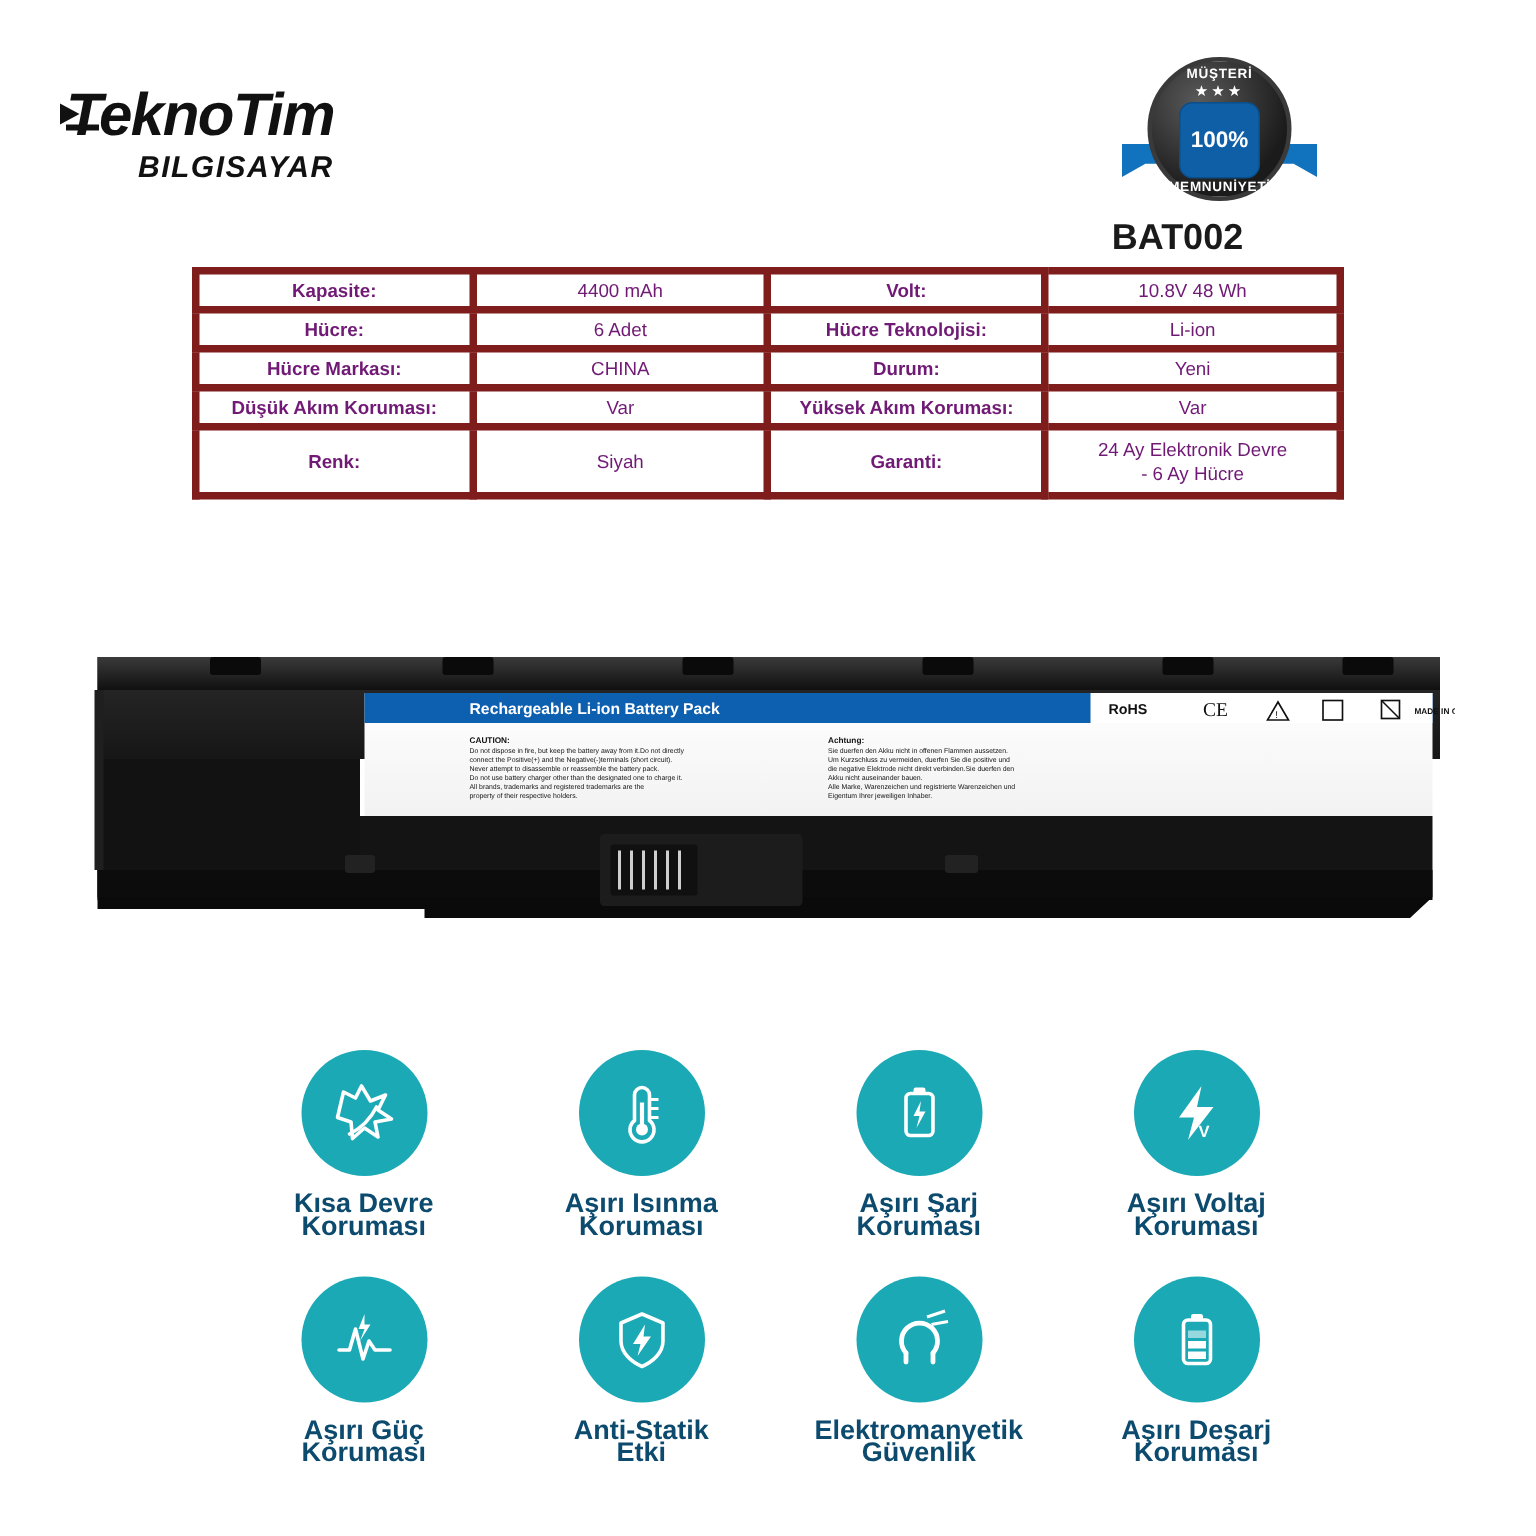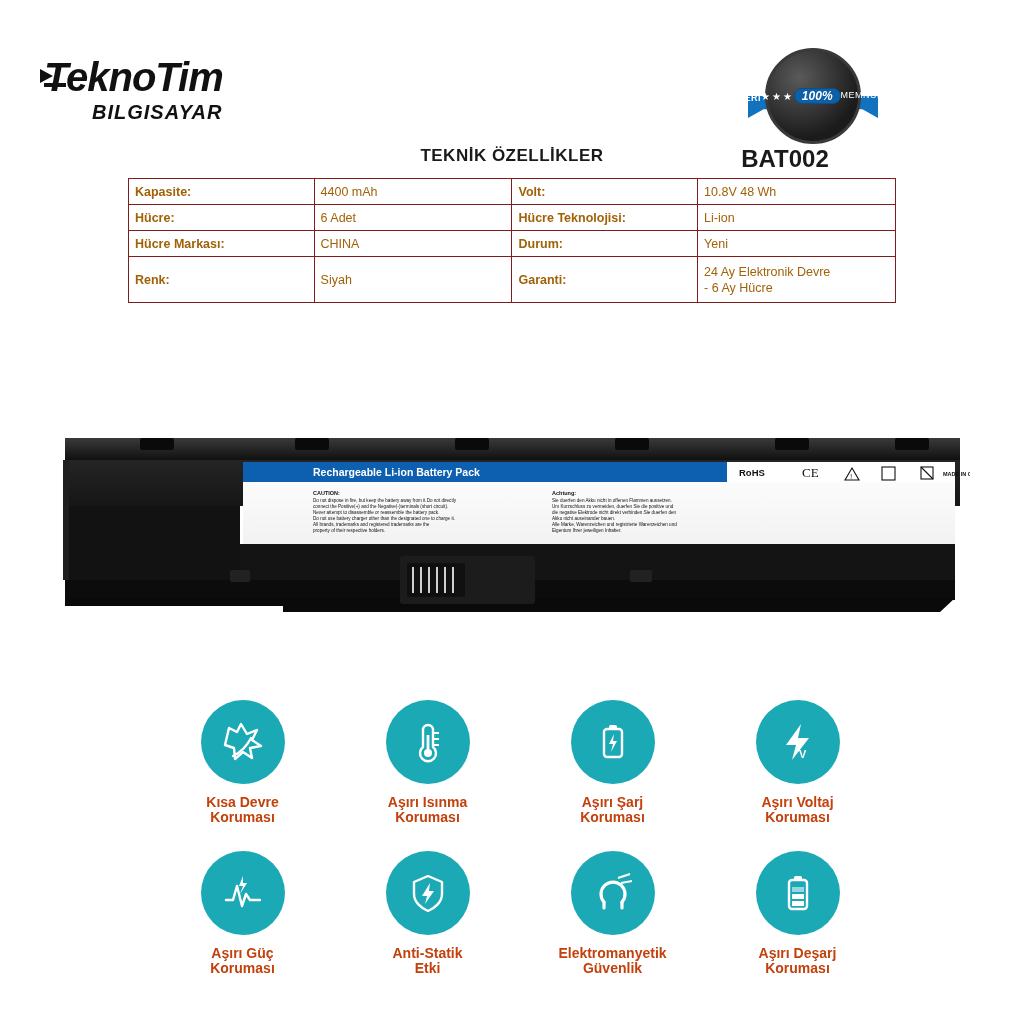--- a/index.html
+++ b/index.html
@@ -41,38 +41,37 @@
     position: absolute; left: 0px; top: 28px;
     width: 22px; height: 4px; background: #111;
   }
 
   
   .badge {
     position: absolute; right: 42px; top: 38px;
     width: 130px; height: 105px;
   }
   .badge-circle {
-    position: absolute; left: 17px; top: 10px;
+    position: absolute; left: 17px; top: 0;
     width: 96px; height: 96px; border-radius: 50%;
     background: radial-gradient(circle at 35% 30%, #5a5a5a, #1b1b1b 70%);
     border: 3px solid #3a3a3a;
-    display: flex; flex-direction: row;
+    display: flex; flex-direction: column;
     align-items: center; justify-content: center;
     color: #fff;
   }
   .badge-top-text { font-size: 9px; font-weight: bold; letter-spacing: .5px; margin-top: 4px;}
   .badge-stars { font-size: 10px; letter-spacing: 2px; color: #fff; margin: 1px 0;}
   .badge-pct {
-    font-size: 12px; font-weight: bold;
+    font-size: 15px; font-weight: bold;
     background: #0f5fa6; color: #fff;
-    border-radius: 9px; padding: 0px 7px;
+    border-radius: 9px; padding: 16px 7px;
     border: 1px solid #0a4e8a;
-    font-style: italic;
-  }
-  .badge-bot-text { font-size: 9px; font-weight: normal; letter-spacing: .5px; margin-bottom: 3px;}
+  }
+  .badge-bot-text { font-size: 9px; font-weight: bold; letter-spacing: .5px; margin-bottom: 3px;}
   .ribbon {
     position: absolute; left: 0; top: 58px;
     width: 130px; height: 22px;
     background: #1172bd;
     clip-path: polygon(0 0, 100% 0, 100% 100%, 88% 60%, 12% 60%, 0 100%);
   }
 
   
   .spec-title {
     position: absolute; left: 0; top: 146px; width: 1024px;
@@ -87,26 +86,26 @@
   }
 
   
   .spec-table {
     position: absolute; left: 128px; top: 178px;
     width: 768px;
     border-collapse: collapse;
     font-size: 12.5px;
   }
   .spec-table td {
-    border: 1px solid #7f1d1d;
+    border: 5px solid #7f1d1d;
     height: 26px;
     padding: 2px 6px;
-    text-align: left;
+    text-align: center;
     vertical-align: middle;
-    color: #a16207;
+    color: #701a75;
   }
   .spec-table td.label { font-weight: bold; width: 180px; }
   .spec-table td.value { width: 192px; font-weight: normal; }
   .spec-table tr.tall td { height: 46px; }
   .spec-table td.value.multiline { line-height: 16px; }
 
   
   .battery-wrap { position: absolute; left: 55px; top: 420px; width: 915px; height: 220px; }
 
   
@@ -118,22 +117,22 @@
     grid-row-gap: 26px;
   }
   .feature { display: flex; flex-direction: column; align-items: center; }
   .feature-circle {
     width: 84px; height: 84px; border-radius: 50%;
     background: #1aa9b5;
     display: flex; align-items: center; justify-content: center;
   }
   .feature-label {
     margin-top: 11px;
-    font-size: 14px; font-weight: bold;
-    text-align: center; line-height: 15px; color: #c2410c;
+    font-size: 18px; font-weight: bold;
+    text-align: center; line-height: 15px; color: #0c4a6e;
     white-space: pre-line;
   }
 </style>
 </head>
 <body>
 
 <div class="page">
 
   <div class="logo">
     <div class="logo-arrow"></div>
@@ -147,21 +146,20 @@
   <div class="badge">
     <div class="ribbon"></div>
     <div class="badge-circle">
       <div class="badge-top-text">MÜŞTERİ</div>
       <div class="badge-stars">★★★</div>
       <div class="badge-pct">100%</div>
       <div class="badge-bot-text">MEMNUNİYETİ</div>
     </div>
   </div>
 
-  <div class="spec-title">TEKNİK ÖZELLİKLER</div>
   <div class="model-code">BAT002</div>
 
   <table class="spec-table">
     <tbody>
       <tr>
         <td class="label">Kapasite:</td>
         <td class="value">4400 mAh</td>
         <td class="label">Volt:</td>
         <td class="value">10.8V 48 Wh</td>
       </tr>
@@ -170,20 +168,26 @@
         <td class="value">6 Adet</td>
         <td class="label">Hücre Teknolojisi:</td>
         <td class="value">Li-ion</td>
       </tr>
       <tr>
         <td class="label">Hücre Markası:</td>
         <td class="value">CHINA</td>
         <td class="label">Durum:</td>
         <td class="value">Yeni</td>
       </tr>
+      <tr>
+        <td class="label">Düşük Akım Koruması:</td>
+        <td class="value">Var</td>
+        <td class="label">Yüksek Akım Koruması:</td>
+        <td class="value">Var</td>
+      </tr>
       <tr class="tall">
         <td class="label">Renk:</td>
         <td class="value">Siyah</td>
         <td class="label">Garanti:</td>
         <td class="value multiline" style="white-space: pre-line; margin-top: 30px;">24 Ay Elektronik Devre
 - 6 Ay Hücre</td>
       </tr>
     </tbody>
   </table>
 

